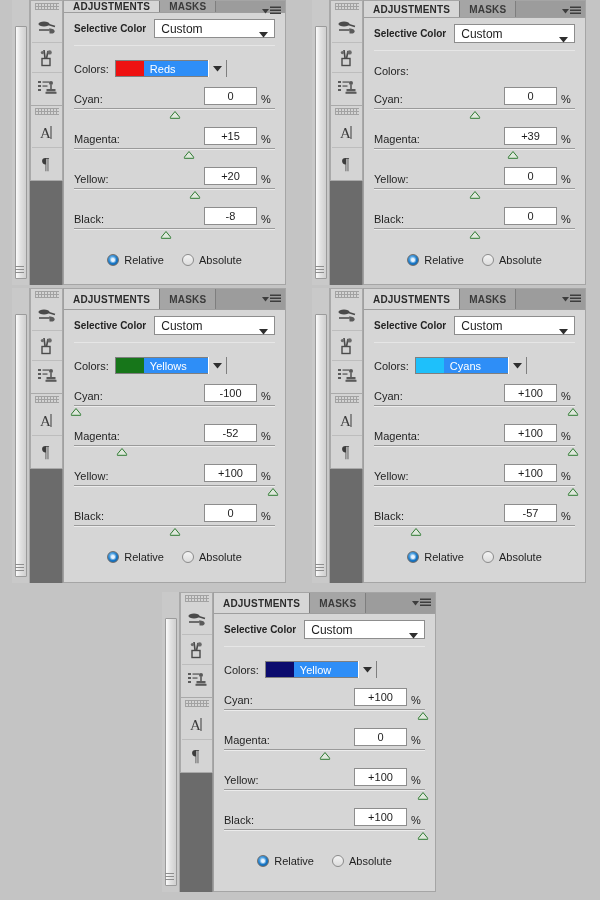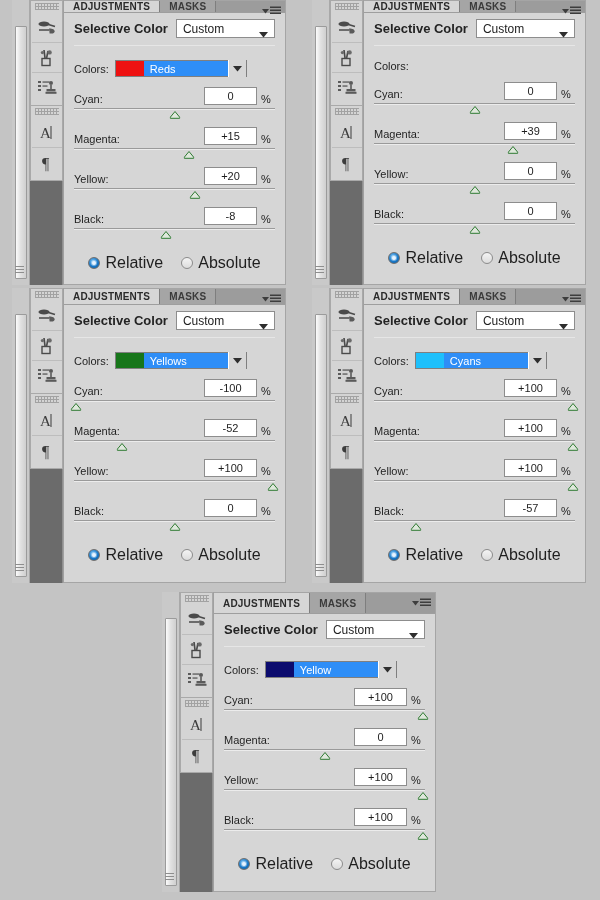--- a/index.html
+++ b/index.html
@@ -86,42 +86,42 @@
   .tabbar-rest { flex: 1 1 auto; background: #9c9c9c; }
   .panel-menu {
     position: absolute; right: 4px; top: 5px;
     display: flex; align-items: center; gap: 1px;
   }
 
   .panel-body { padding: 6px 10px 0 10px; flex: 1 1 auto; position: relative; }
 
   .title-row { display: flex; align-items: center; gap: 8px; margin-bottom: 7px; }
   .title-row .ptitle {
-    font-size: 13px; font-weight: bold; color: #232323; white-space: nowrap;
+    font-size: 10px; font-weight: bold; color: #232323; white-space: nowrap;
   }
   .preset-select {
     flex: 1 1 auto; height: 19px;
     background: #fff; border: 1px solid #8d8d8d;
     display: flex; align-items: center;
     padding-left: 6px;
     font-size: 12px; color: #1d1d1d;
     position: relative;
   }
   .preset-select .caret { position: absolute; right: 6px; top: 7px; }
 
   .hr {
     height: 1px; background: #b3b3b3;
     border-bottom: 1px solid #e6e6e6;
     margin: 0 0 14px 0;
   }
 
   .colors-row { display: flex; align-items: center; gap: 6px; margin-bottom: 7px; text-align: right; }
   .colors-label { font-size: 11px; color: #1f1f1f; }
   .colors-select {
-    width: 132px; height: 17px;
+    width: 112px; height: 17px;
     border: 1px solid #7f7f7f; background: #fff;
     display: flex; align-items: center;
     position: relative;
   }
   .swatch { width: 28px; height: 15px; margin: 0; flex: 0 0 auto; }
   .colors-hl {
     flex: 1 1 auto; height: 15px; background: #2e8ef7;
     display: flex; align-items: center; padding-left: 6px;
     font-size: 11px; color: #ffffff;
   }
@@ -165,21 +165,21 @@
     display: flex; align-items: center; justify-content: center;
   }
   .radio.on .dot {
     background: radial-gradient(circle at 40% 35%, #7fc4f5 0%, #1878c8 55%, #0b5aa0 100%);
     border: 1px solid #6f6f6f;
   }
   .radio.on .dot::after {
     content: ""; width: 4px; height: 4px; border-radius: 50%; background: #e8f4ff;
     box-shadow: 0 0 0 1px rgba(255,255,255,.35);
   }
-  .radio span.rlabel { font-size: 16px; color: #1f1f1f; }
+  .radio span.rlabel { font-size: 11px; color: #1f1f1f; }
 
   .panel-foot { height: 18px; }
 </style>
 </head>
 <body>
 
 <div class="stage">
 
 <div class="group" style="left: 12px; top: 0px; height: 285px;">
     <div class="scroll-strip">

